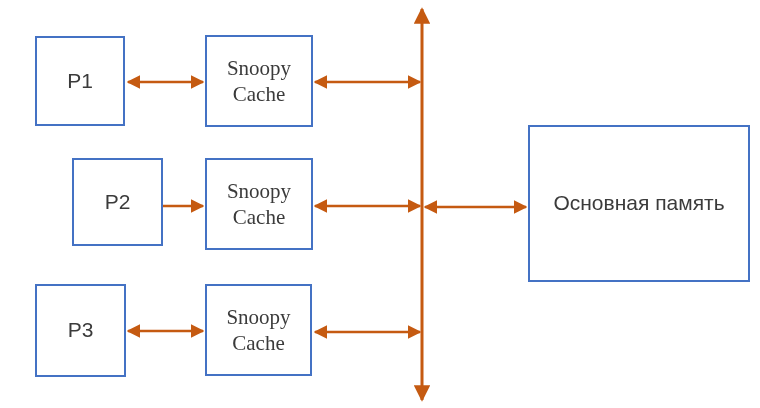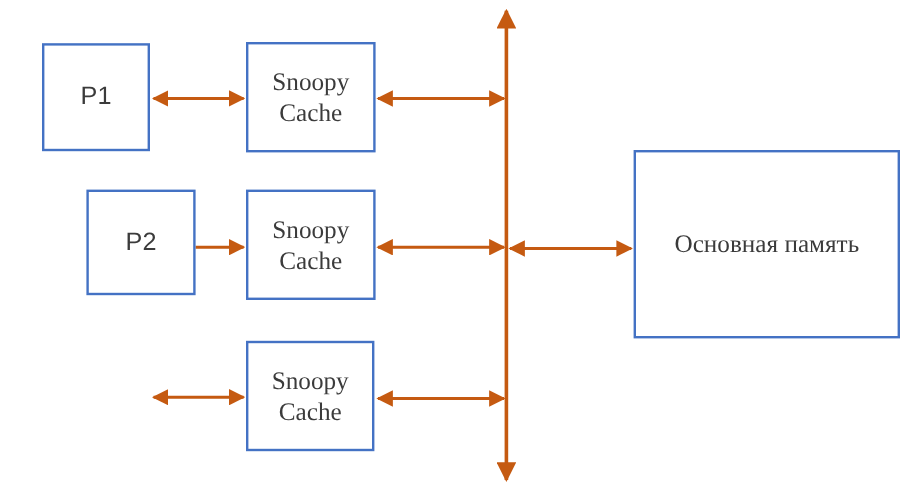--- a/index.html
+++ b/index.html
@@ -28,21 +28,21 @@
     font-size: 21px;
     line-height: 1.24;
     text-align: center;
   }
   .node-p1     { left: 35px;  top: 36px;  width: 90px;  height: 90px;  }
   .node-p2     { left: 46px;  top: 158px; width: 91px;  height: 88px; margin-left: 26px;  }
   .node-p3     { left: 35px;  top: 284px; width: 91px;  height: 93px;  }
   .node-cache1 { left: 205px; top: 35px;  width: 108px; height: 92px;  }
   .node-cache2 { left: 205px; top: 158px; width: 108px; height: 92px;  }
   .node-cache3 { left: 205px; top: 284px; width: 107px; height: 92px;  }
-  .node-memory { left: 528px; top: 125px; width: 222px; height: 157px; font-family: Liberation Serif, serif; }
+  .node-memory { left: 528px; top: 125px; width: 222px; height: 157px; }
   .cache-label { display: inline-block; width: 82px; font-family: Liberation Serif, serif; }
 </style>
 </head>
 <body>
 
 <div class="canvas">
 
   <svg class="connector-layer" width="760" height="408" viewBox="0 0 760 408" xmlns="http://www.w3.org/2000/svg">
     <defs>
       <marker id="arw" viewBox="0 0 10 10" refX="9" refY="5" markerWidth="5.5" markerHeight="5.5" orient="auto-start-reverse">
@@ -72,20 +72,23 @@
   </div>
 
   <div class="node node-p2">
     <span>P2</span>
   </div>
 
   <div class="node node-cache2">
     <span class="cache-label">Snoopy Cache</span>
   </div>
 
+  <div class="node node-p3">
+    <span>P3</span>
+  </div>
 
   <div class="node node-cache3">
     <span class="cache-label">Snoopy Cache</span>
   </div>
 
   <div class="node node-memory">
     <span>Основная память</span>
   </div>
 
 </div>

